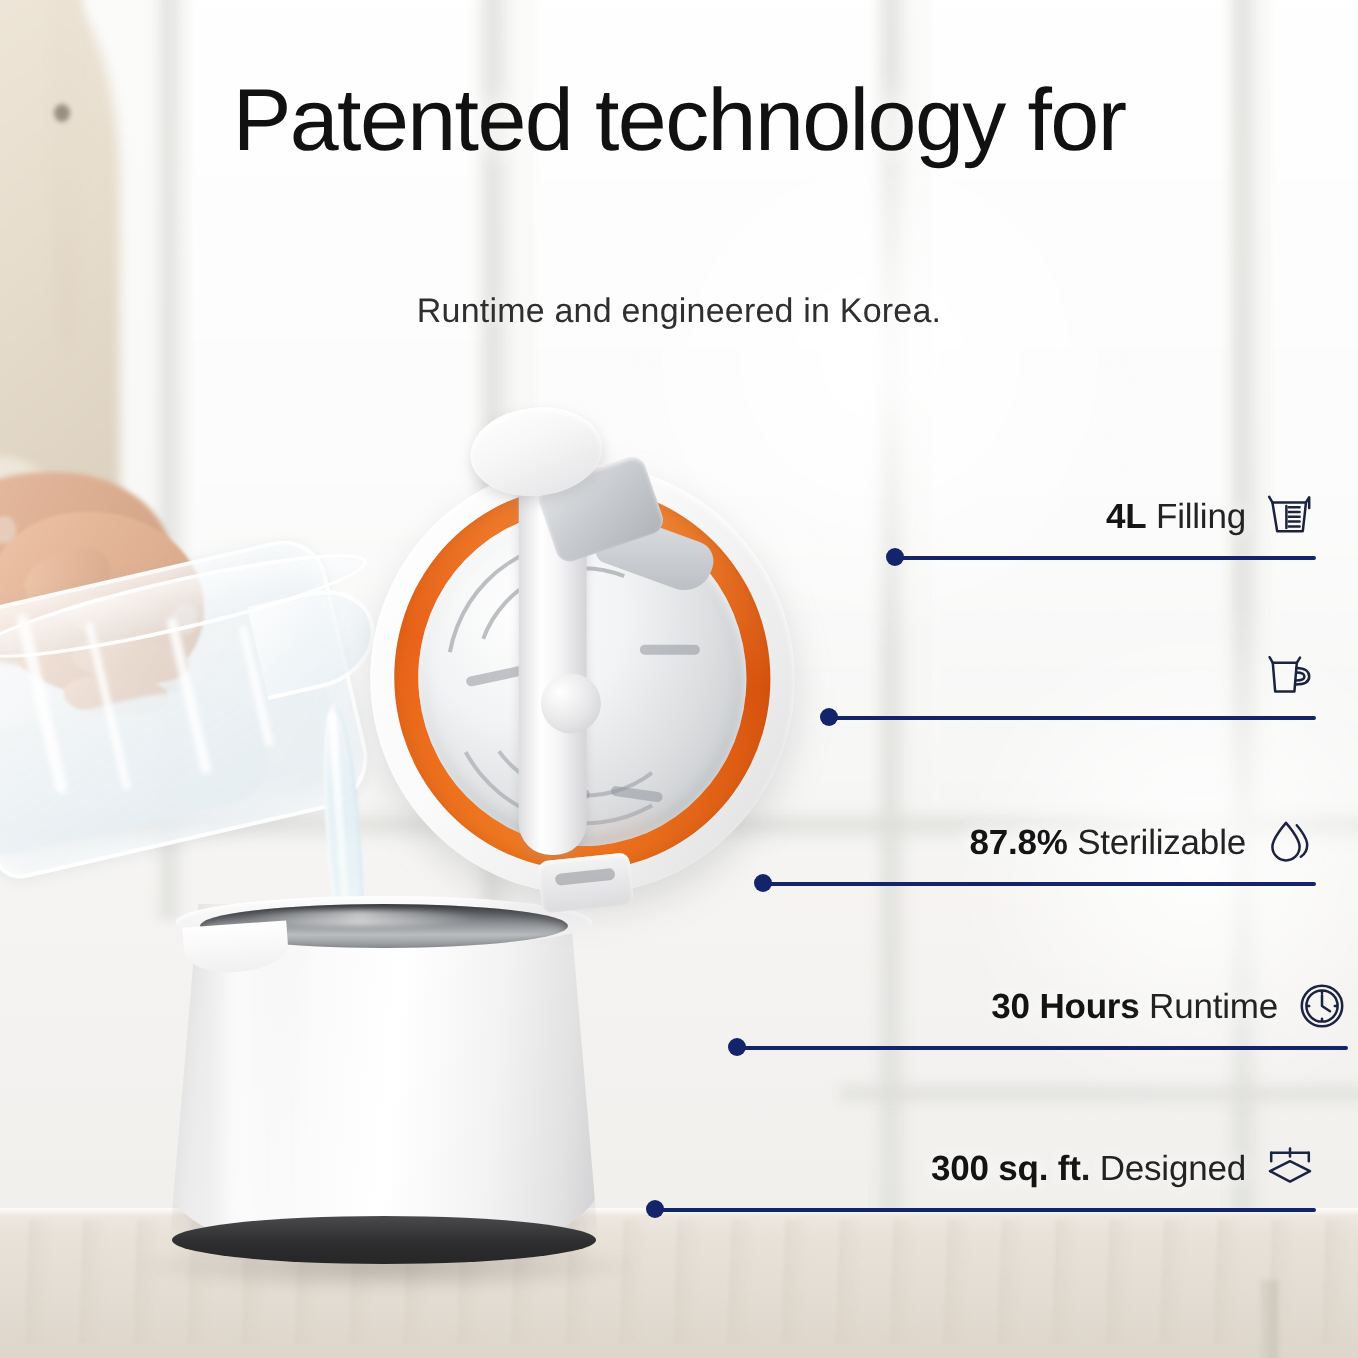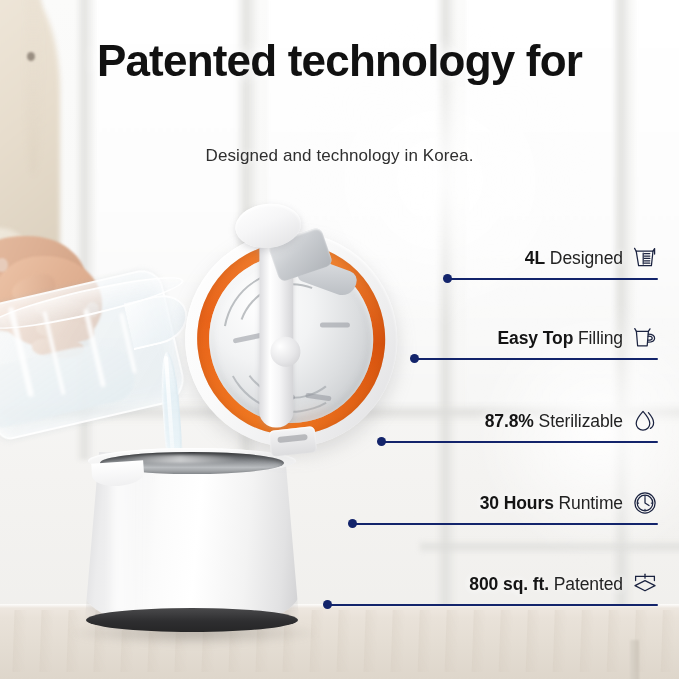--- a/index.html
+++ b/index.html
@@ -411,21 +411,21 @@
   }
 
   
   .headline {
     position: absolute;
     left: 0; right: 0;
     top: 33px;
     text-align: center;
     font-size: 44px;
     line-height: 55px;
-    font-weight: 700;
+    font-weight: 400;
     letter-spacing: -0.8px;
     color: #111111;
     text-shadow: 0 0 12px rgba(255,255,255,.95), 0 0 22px rgba(255,255,255,.8);
   }
   .subhead {
     position: absolute;
     left: 0; right: 0;
     top: 146px;
     text-align: center;
     font-size: 17px;
@@ -565,40 +565,39 @@
     <div class="hinge-plate"></div>
     <div class="hinge-block"></div>
     <div class="lid-knob"></div>
     <div class="lid-latch"></div>
     <div class="lid-latch-slot"></div>
   </div>
 
   <div class="headline">
     <div>Patented technology for</div>
   </div>
-  <div class="subhead">Designed and technology in Korea.</div>
+  <div class="subhead">Runtime and engineered in Korea.</div>
 
   <div class="features" id="feature-list">
       <div class="feature" style="top: 236px; width: 214px; right: 21px;">
         <div class="feature-row">
-          <span class="feature-text"><span class="feature-value">4L</span><span class="feature-label"> Designed</span></span>
+          <span class="feature-text"><span class="feature-value">4L</span><span class="feature-label"> Filling</span></span>
           <span class="feature-icon"><svg viewBox="0 0 26 26" fill="none" stroke="#1b2340" stroke-width="1.25" stroke-linecap="round" stroke-linejoin="round">
               <path d="M4.2 6.2 L21 6.2 L19.4 20.6 L6.6 20.6 Z"></path>
               <path d="M4.2 6.2 L2.6 3.4"></path>
               <path d="M21 6.2 L22.6 3.6 L22.6 9"></path>
               <path d="M12.4 8.6 L17.8 8.6 M12.4 11 L17.8 11 M12.4 13.4 L17.8 13.4 M12.4 15.8 L17.8 15.8 M12.4 18.2 L17.8 18.2"></path>
               <path d="M11.2 8 L11.2 19"></path>
             </svg></span>
         </div>
         <div class="feature-rule" style="left: 0px; right: 0px;"></div>
         <div class="feature-dot" style="left: -1px;"></div>
       </div>
       <div class="feature" style="top: 316px; width: 247px; right: 21px;">
         <div class="feature-row">
-          <span class="feature-text"><span class="feature-value">Easy Top</span><span class="feature-label"> Filling</span></span>
           <span class="feature-icon"><svg viewBox="0 0 26 26" fill="none" stroke="#1b2340" stroke-width="1.25" stroke-linecap="round" stroke-linejoin="round">
               <path d="M4.4 6.4 L16.4 6.4 L15.2 20.8 L5.6 20.8 Z"></path>
               <path d="M4.4 6.4 L2.8 3.6"></path>
               <path d="M16.4 6.4 L18 3.8"></path>
               <path d="M16.2 9 C20.8 9 22.6 11 22.6 13.2 C22.6 15.4 20.8 17.2 15.8 17.2"></path>
               <path d="M16.1 11.2 C19 11.2 20.2 12.1 20.2 13.2 C20.2 14.4 19 15.2 15.9 15.2"></path>
             </svg></span>
         </div>
         <div class="feature-rule" style="left: 0px; right: 0px;"></div>
         <div class="feature-dot" style="left: -1px;"></div>
@@ -607,36 +606,36 @@
         <div class="feature-row">
           <span class="feature-text"><span class="feature-value">87.8%</span><span class="feature-label"> Sterilizable</span></span>
           <span class="feature-icon"><svg viewBox="0 0 26 26" fill="none" stroke="#1b2340" stroke-width="1.25" stroke-linecap="round" stroke-linejoin="round">
               <path d="M11 3.4 C11 3.4 4.2 11 4.2 15.4 C4.2 19.2 7.3 22.2 11 22.2 C14.7 22.2 17.8 19.2 17.8 15.4 C17.8 11 11 3.4 11 3.4 Z"></path>
               <path d="M16.4 4.6 C16.4 4.6 21.6 10.6 21.6 14.4 C21.6 17 20.3 19.2 18.4 20.4"></path>
             </svg></span>
         </div>
         <div class="feature-rule" style="left: 0px; right: 0px;"></div>
         <div class="feature-dot" style="left: -1px;"></div>
       </div>
-      <div class="feature" style="top: 481px; width: 309px; right: 21px;">
+      <div class="feature" style="top: 481px; width: 309px; right: 5px;">
         <div class="feature-row">
           <span class="feature-text"><span class="feature-value">30 Hours</span><span class="feature-label"> Runtime</span></span>
           <span class="feature-icon"><svg viewBox="0 0 26 26" fill="none" stroke="#1b2340" stroke-width="1.25" stroke-linecap="round" stroke-linejoin="round">
               <circle cx="13" cy="13" r="10.1"></circle>
               <circle cx="13" cy="13" r="7.8"></circle>
               <path d="M13 7.6 L13 13 L17 15.6"></path>
               <path d="M13 5.6 L13 6.6 M13 19.4 L13 20.4 M6.6 13 L5.6 13 M20.4 13 L19.4 13"></path>
             </svg></span>
         </div>
         <div class="feature-rule" style="left: 0px; right: 0px;"></div>
         <div class="feature-dot" style="left: -1px;"></div>
       </div>
       <div class="feature" style="top: 562px; width: 334px; right: 21px;">
         <div class="feature-row">
-          <span class="feature-text"><span class="feature-value">800 sq. ft.</span><span class="feature-label"> Patented</span></span>
+          <span class="feature-text"><span class="feature-value">300 sq. ft.</span><span class="feature-label"> Designed</span></span>
           <span class="feature-icon"><svg viewBox="0 0 26 26" fill="none" stroke="#1b2340" stroke-width="1.25" stroke-linecap="round" stroke-linejoin="round">
               <path d="M3.6 5.4 L22.4 5.4"></path>
               <path d="M3.6 5.4 L3.6 9.6 M22.4 5.4 L22.4 9.6"></path>
               <path d="M13 3.2 L13 7.2"></path>
               <path d="M13 9.6 L23 14.6 L13 19.8 L3 14.6 Z"></path>
             </svg></span>
         </div>
         <div class="feature-rule" style="left: 0px; right: 0px;"></div>
         <div class="feature-dot" style="left: -1px;"></div>
       </div>

